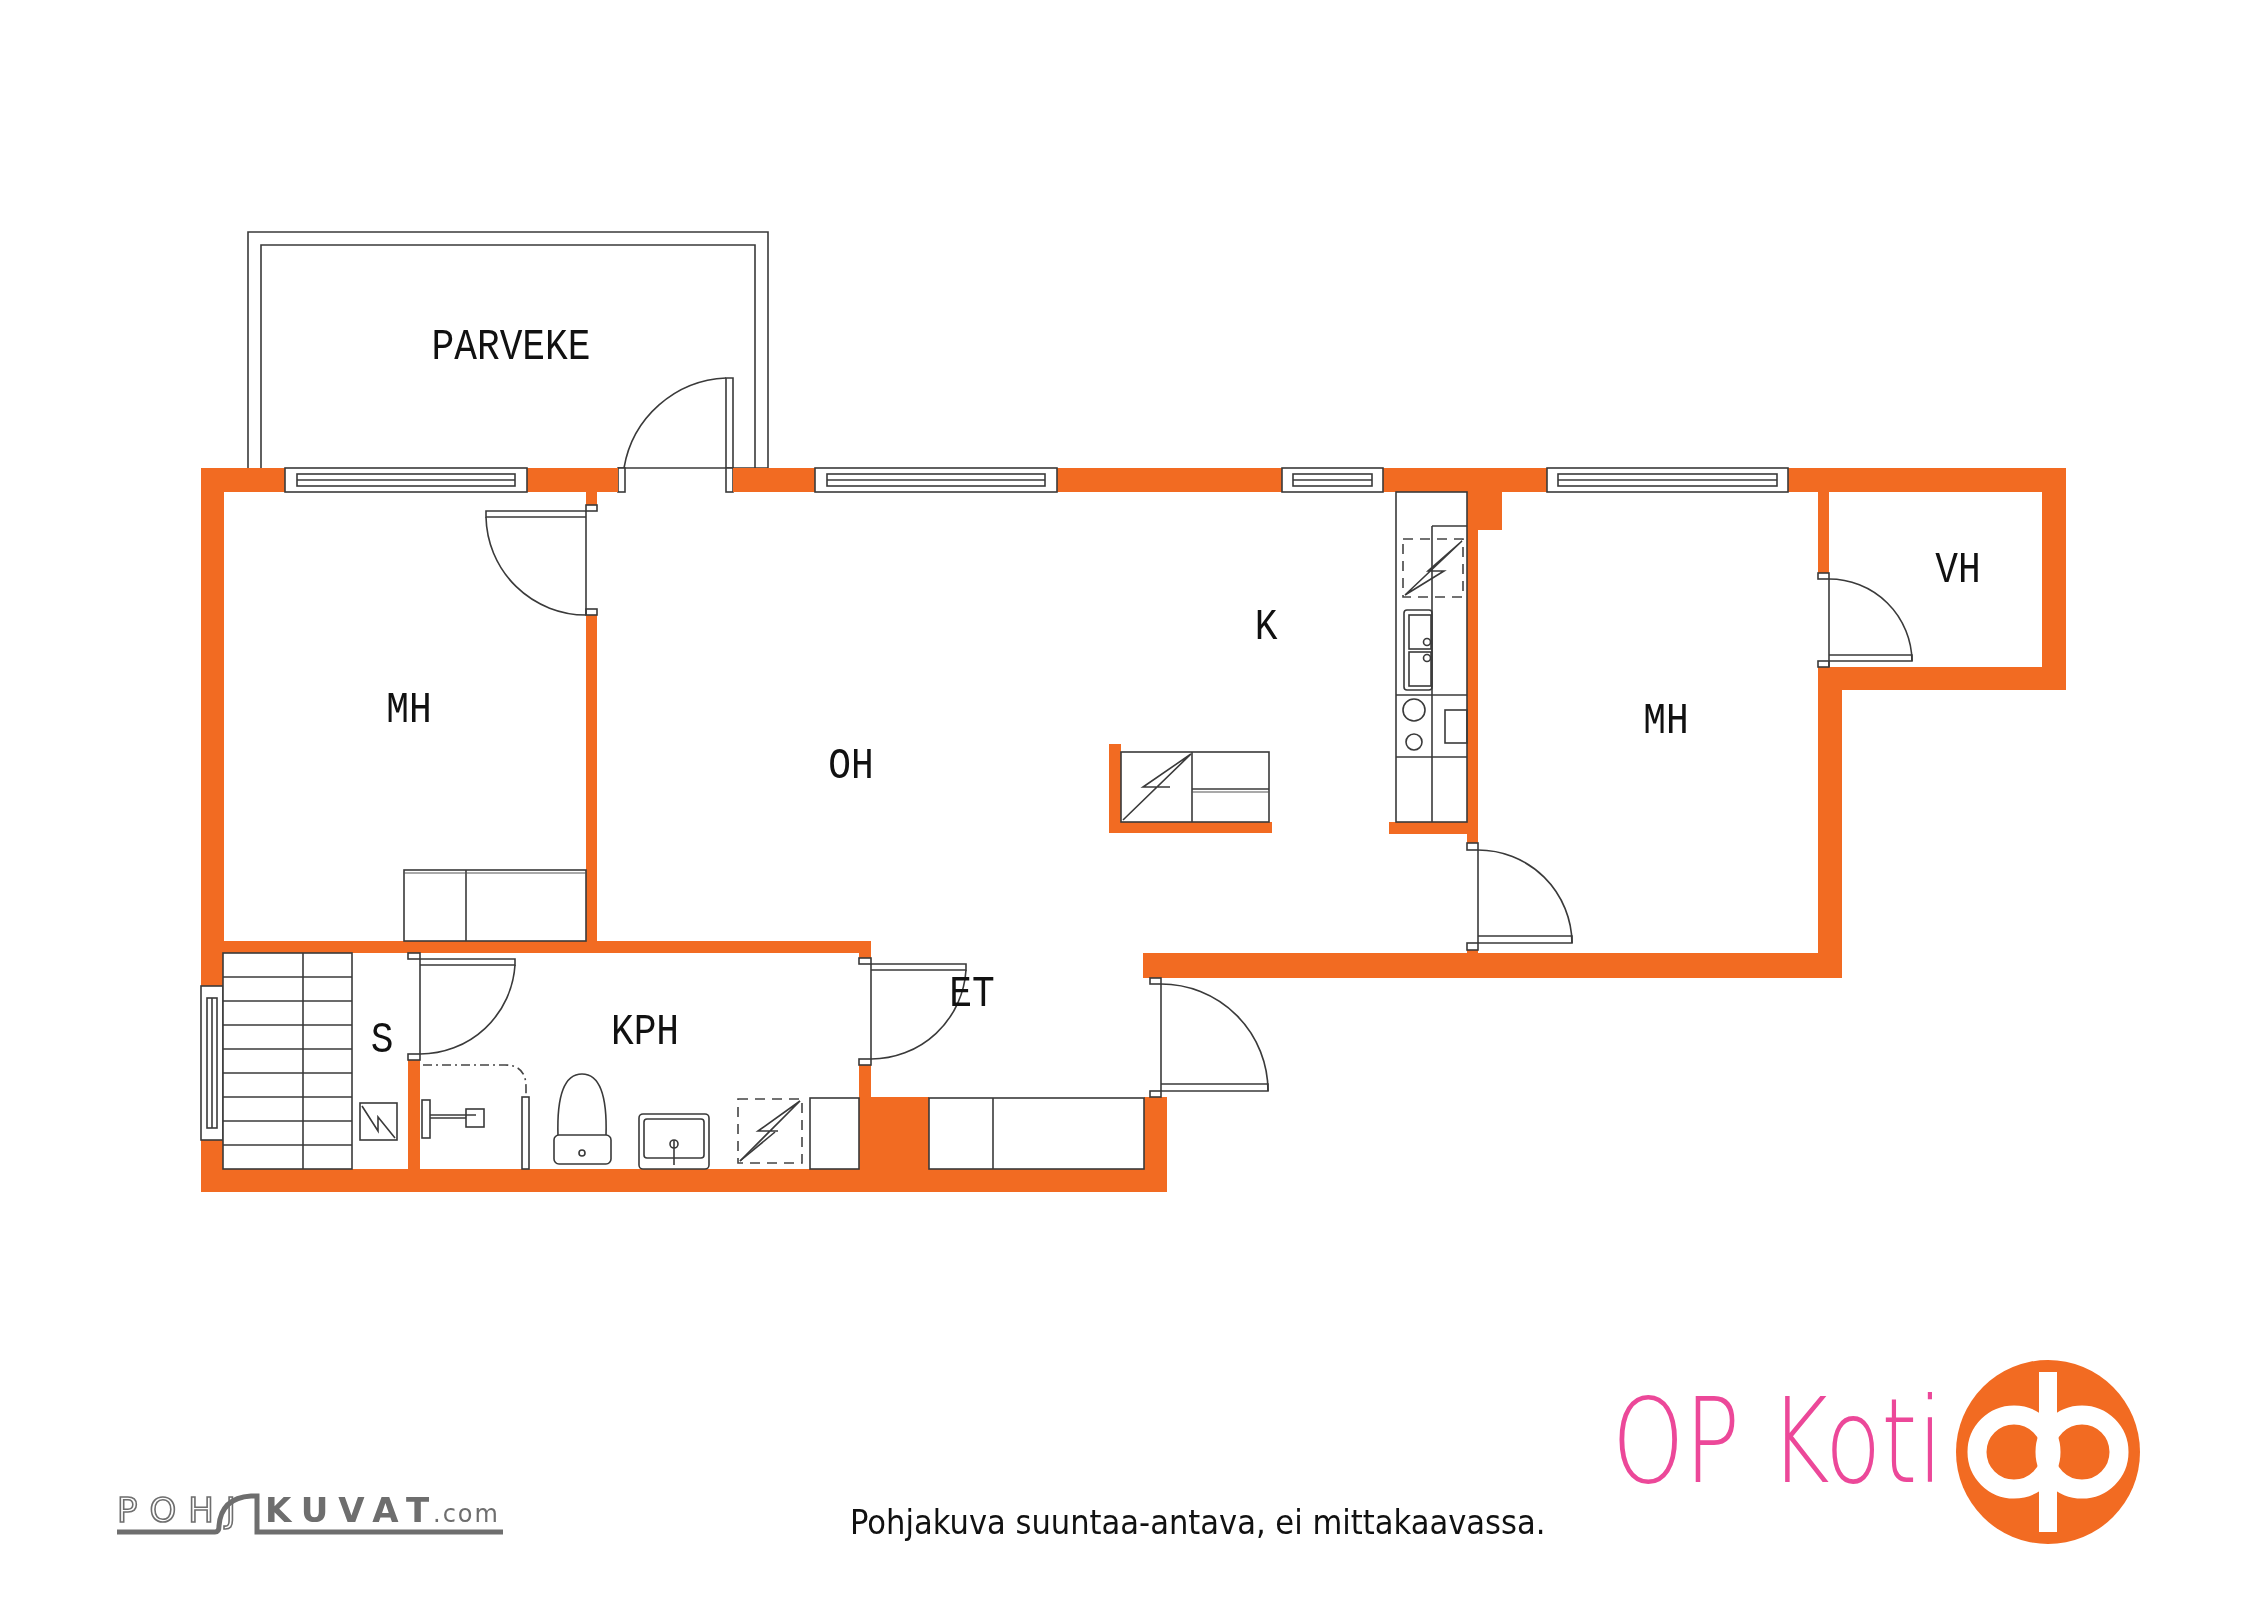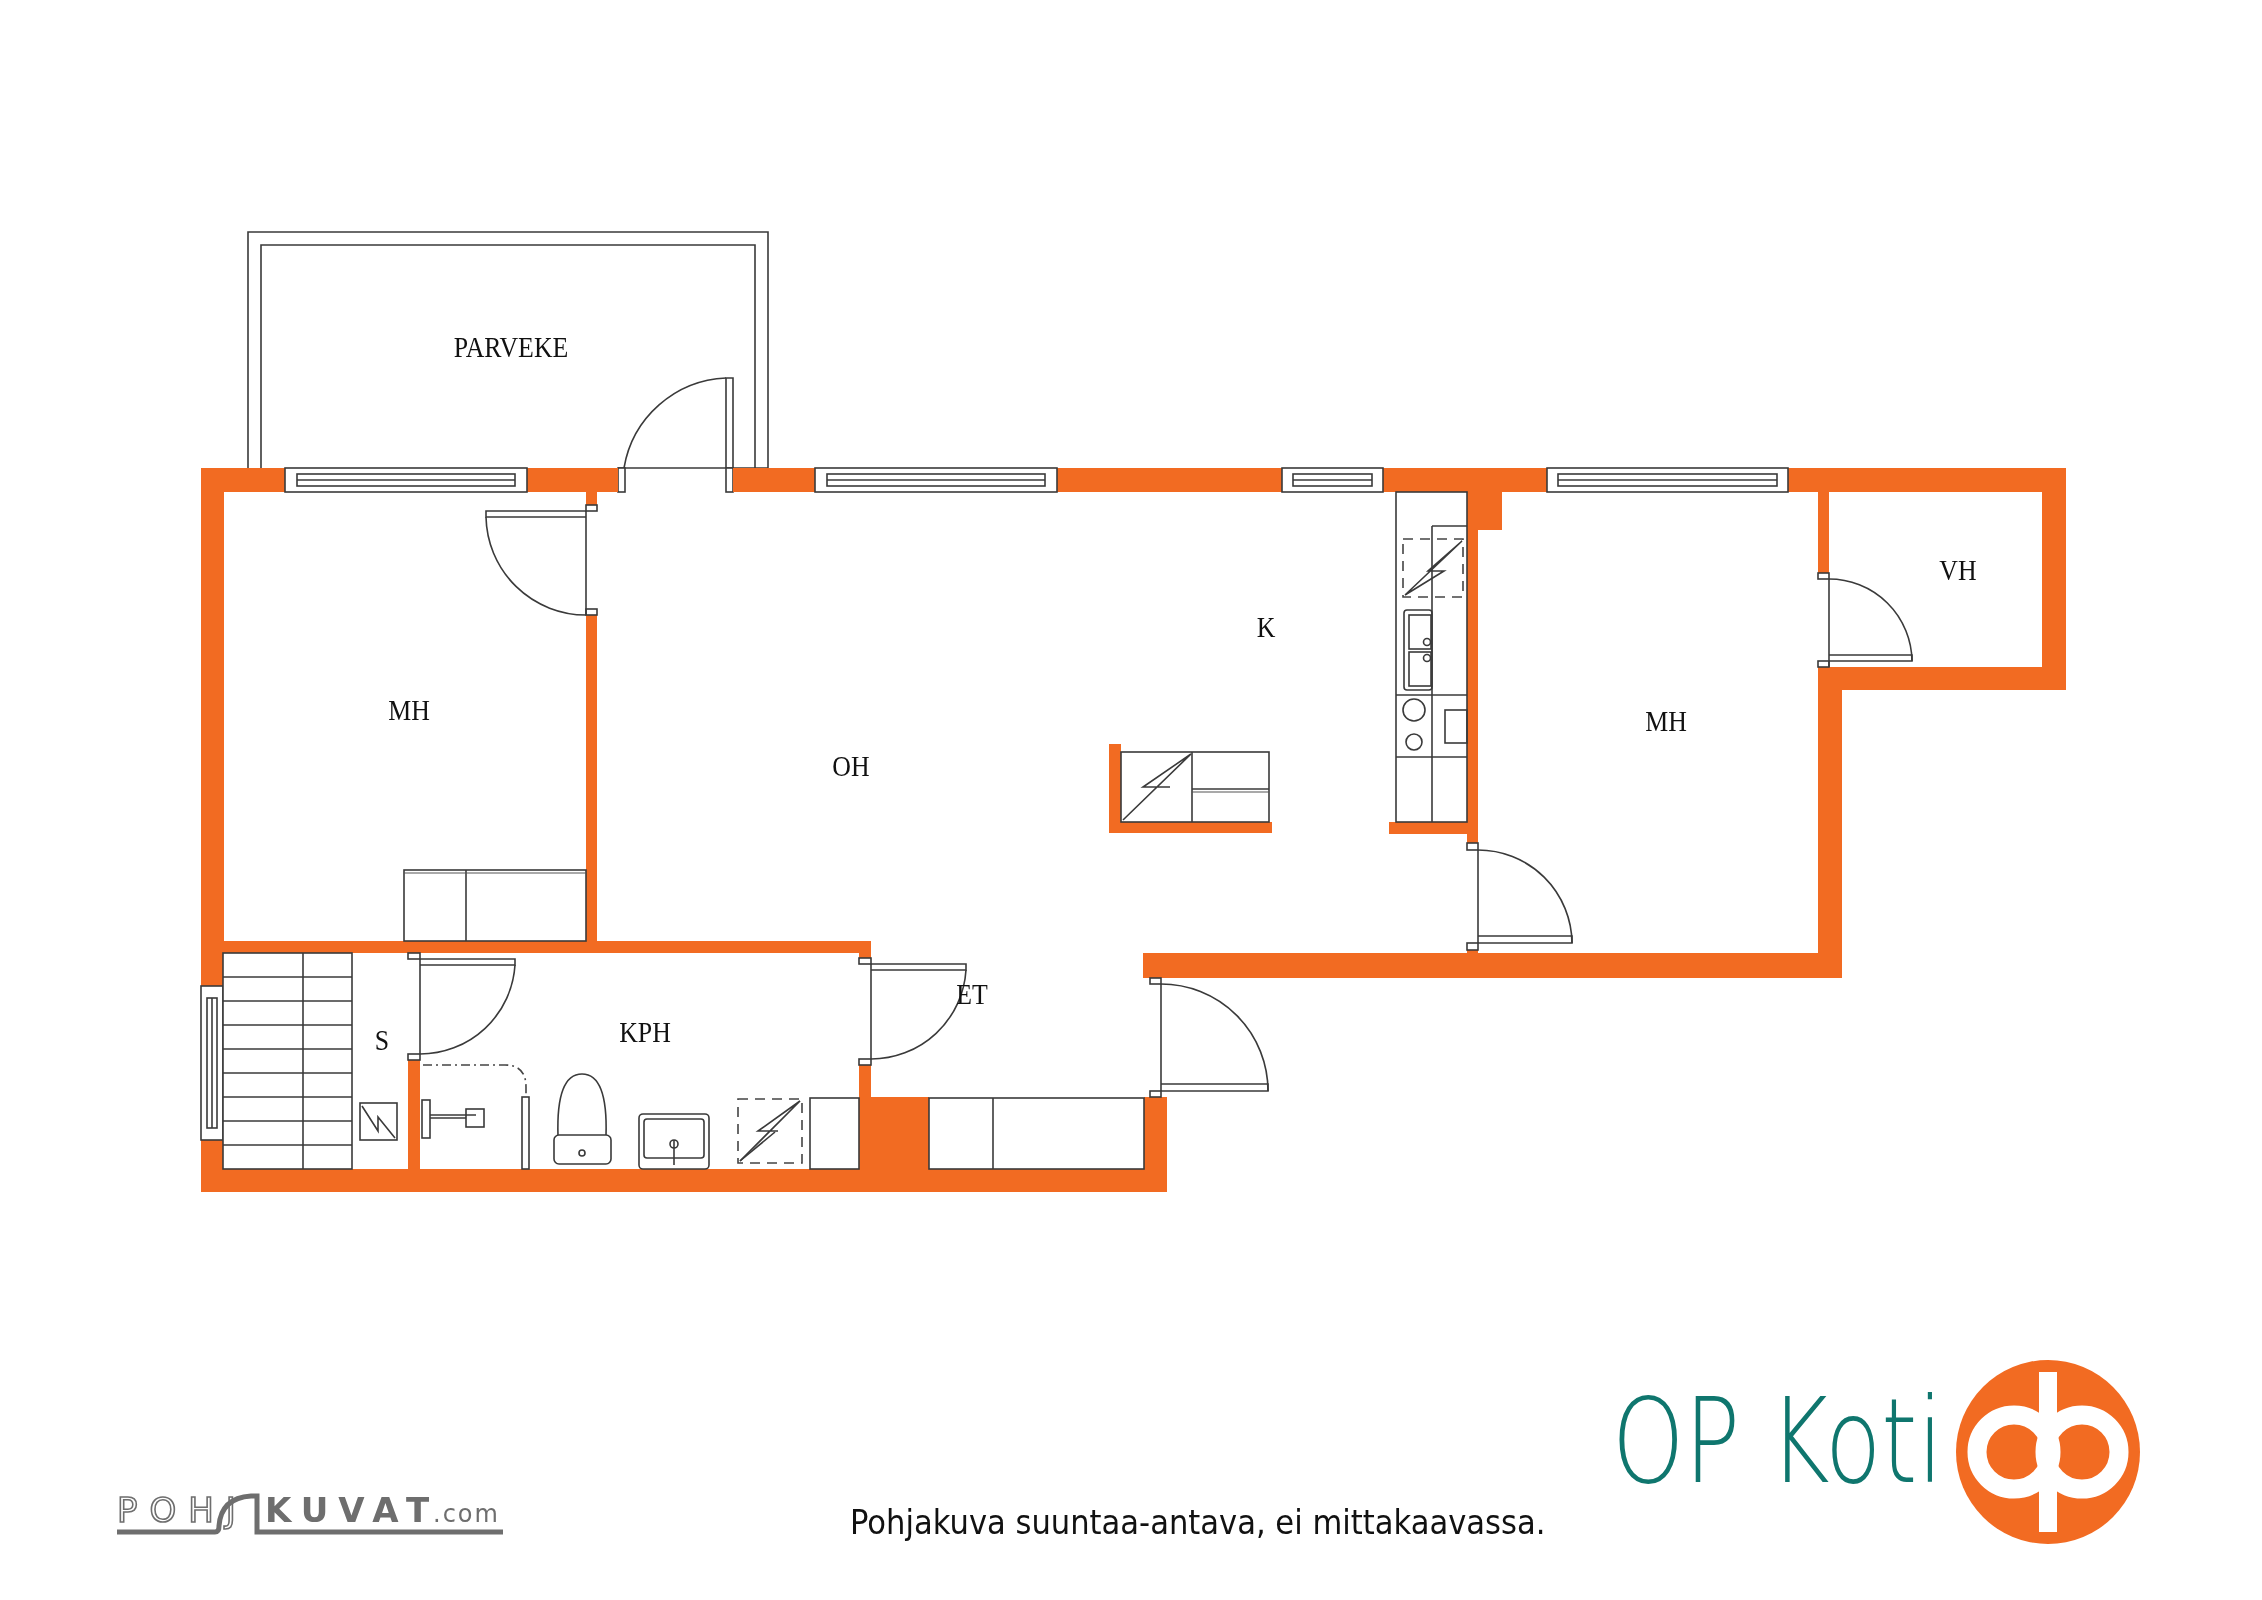--- a/index.html
+++ b/index.html
@@ -6,29 +6,29 @@
   body { width: 2262px; height: 1600px; position: relative; overflow: hidden;
          font-family: "DejaVu Sans", "Liberation Sans", sans-serif; }
   #plan { position: absolute; left: 0; top: 0; width: 2262px; height: 1600px; }
   .wall { fill: #f26b22; }
   .ln { fill: none; stroke: #3a3a3a; stroke-width: 1.6; }
   .ln-thin { fill: none; stroke: #555; stroke-width: 1.2; }
   .fill-w { fill: #ffffff; stroke: #3a3a3a; stroke-width: 1.6; }
   .dash { fill: none; stroke: #444; stroke-width: 1.6; stroke-dasharray: 10 7; }
   .dashdot { fill: none; stroke: #444; stroke-width: 1.6; stroke-dasharray: 9 4 2 4; }
   .room-label { position: absolute; transform: translate(-50%, -50%);
-                font-family: Liberation Serif, serif; font-size: 30px; color: #111;
+                font-family: Liberation Mono, monospace; font-size: 44px; color: #111;
                 letter-spacing: 0px; white-space: nowrap; transform-origin: center;
                 font-stretch: condensed; }
   .room-label span { display: inline-block; transform: scaleX(0.86); }
   #disclaimer { position: absolute; left: 850px; top: 1502px; font-family: "DejaVu Sans", sans-serif;
                 font-size: 34px; color: #111; white-space: nowrap; }
   #disclaimer span { display: inline-block; transform: scaleX(0.9); transform-origin: left center; }
   #op-text { position: absolute; left: 1612px; top: 1382px; font-family: "DejaVu Sans", sans-serif;
-             font-size: 118px; color: #0f766e; white-space: nowrap; line-height: 1; }
+             font-size: 118px; color: #ec4899; white-space: nowrap; line-height: 1; }
   #op-text span { display: inline-block; transform: scaleX(0.78); transform-origin: left center; font-weight: 300; }
   #pohj-logo { position: absolute; left: 115px; top: 1488px; width: 390px; height: 52px; }
   .pohj-outline { font-family: "DejaVu Sans", sans-serif; font-size: 34px; fill: #fff; stroke: #6e6e6e; stroke-width: 1.6; letter-spacing: 12px; }
   .pohj-bold { font-family: "DejaVu Sans", sans-serif; font-size: 34px; font-weight: bold; fill: #6e6e6e; letter-spacing: 10px; }
   .pohj-com { font-family: "DejaVu Sans", sans-serif; font-size: 24px; fill: #6e6e6e; letter-spacing: 2px; }
 </style>
 </head>
 <body>
 
 <svg id="plan" viewBox="0 0 2262 1600" xmlns="http://www.w3.org/2000/svg">

